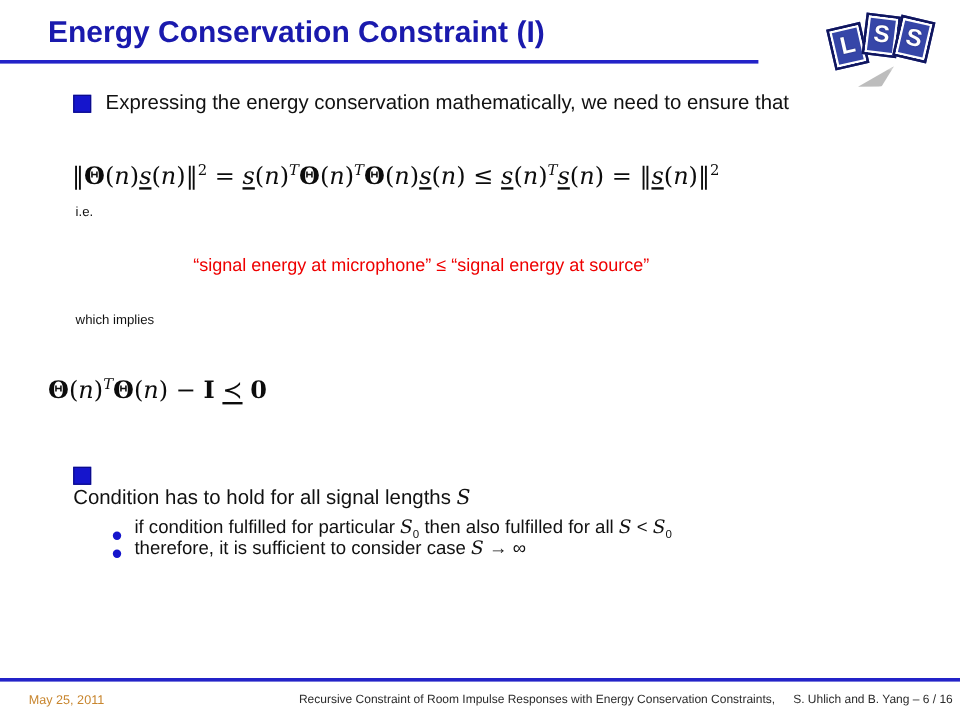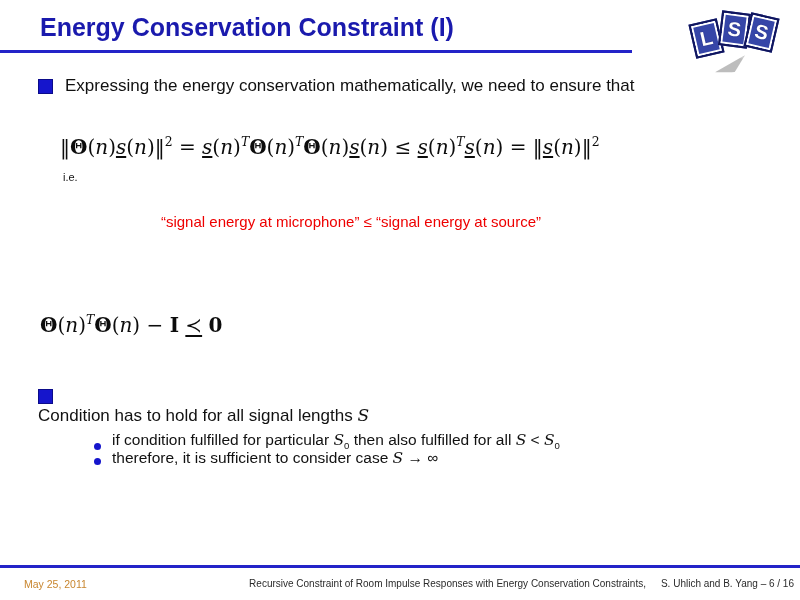--- a/index.html
+++ b/index.html
@@ -19,21 +19,21 @@
   .p1{left:4px;top:15px;transform:rotate(-13deg);}
   .p2{left:32px;top:6px;transform:rotate(7deg);}
   .p3{left:59px;top:9px;transform:rotate(13deg);}
   .lshadow{position:absolute;left:26px;top:54px;width:34px;height:13px;background:#9a9a9a;
            opacity:.65;transform:rotate(-18deg);
            clip-path:polygon(0 55%,100% 0,55% 100%);filter:blur(.4px);}
   .lshadow::after{content:"";position:absolute;left:24px;top:4px;width:28px;height:3px;
            background:#b5b5b5;transform:rotate(32deg);}
 
   
-  .row{position:absolute;display:flex;align-items:flex-start;}
+  .row{position:absolute;display:flex;align-items:flex-start;margin-left:23px;}
   .row1{left:38px;top:75px;width:740px;}
   .row2{left:38px;top:385px;width:740px;flex-direction:column;}
   .sq{flex:0 0 13px;width:13px;height:13px;background:#1515cc;border:1px solid #0b0b8a;
       margin-top:4px;margin-right:12px;}
   .btext{font-size:17px;line-height:22px;}
 
   .subrow{position:absolute;display:flex;align-items:center;}
   .s1{left:94px;top:429px;}
   .s2{left:94px;top:447px;}
   .dot{flex:0 0 7px;width:7px;height:7px;border-radius:50%;background:#1515cc;
@@ -92,20 +92,21 @@
     <span class="sq"></span>
     <span class="btext">Expressing the energy conservation mathematically, we need to ensure that</span>
   </div>
 
   <div class="formula f1"><span>‖</span><span class="b">Θ</span><span>(</span><span class="v">n</span><span>)</span><span class="v u">s</span><span>(</span><span class="v">n</span><span>)</span><span>‖</span><span class="sup">2</span><span> = </span><span class="v u">s</span><span>(</span><span class="v">n</span><span>)</span><span class="v sup">T</span><span class="b">Θ</span><span>(</span><span class="v">n</span><span>)</span><span class="v sup">T</span><span class="b">Θ</span><span>(</span><span class="v">n</span><span>)</span><span class="v u">s</span><span>(</span><span class="v">n</span><span>)</span><span>  ≤  </span><span class="v u">s</span><span>(</span><span class="v">n</span><span>)</span><span class="v sup">T</span><span class="v u">s</span><span>(</span><span class="v">n</span><span>)</span><span> = </span><span>‖</span><span class="v u">s</span><span>(</span><span class="v">n</span><span>)</span><span>‖</span><span class="sup">2</span></div>
 
   <div class="plain ie">i.e.</div>
 
   <div class="red">“signal energy at microphone” ≤ “signal energy at source”</div>
 
+  <div class="plain wi">which implies</div>
 
   <div class="formula f2"><span class="b">Θ</span><span>(</span><span class="v">n</span><span>)</span><span class="v sup">T</span><span class="b">Θ</span><span>(</span><span class="v">n</span><span>)</span><span> − </span><span class="b">I</span><span> </span><span class="pre">≺</span><span> </span><span class="b">0</span></div>
 
   <div class="row row2">
     <span class="sq"></span>
     <span class="btext"><span>Condition has to hold for all signal lengths </span><span class="v">S</span></span>
   </div>
 
   <div class="subrow s1">
     <span class="dot"></span>

